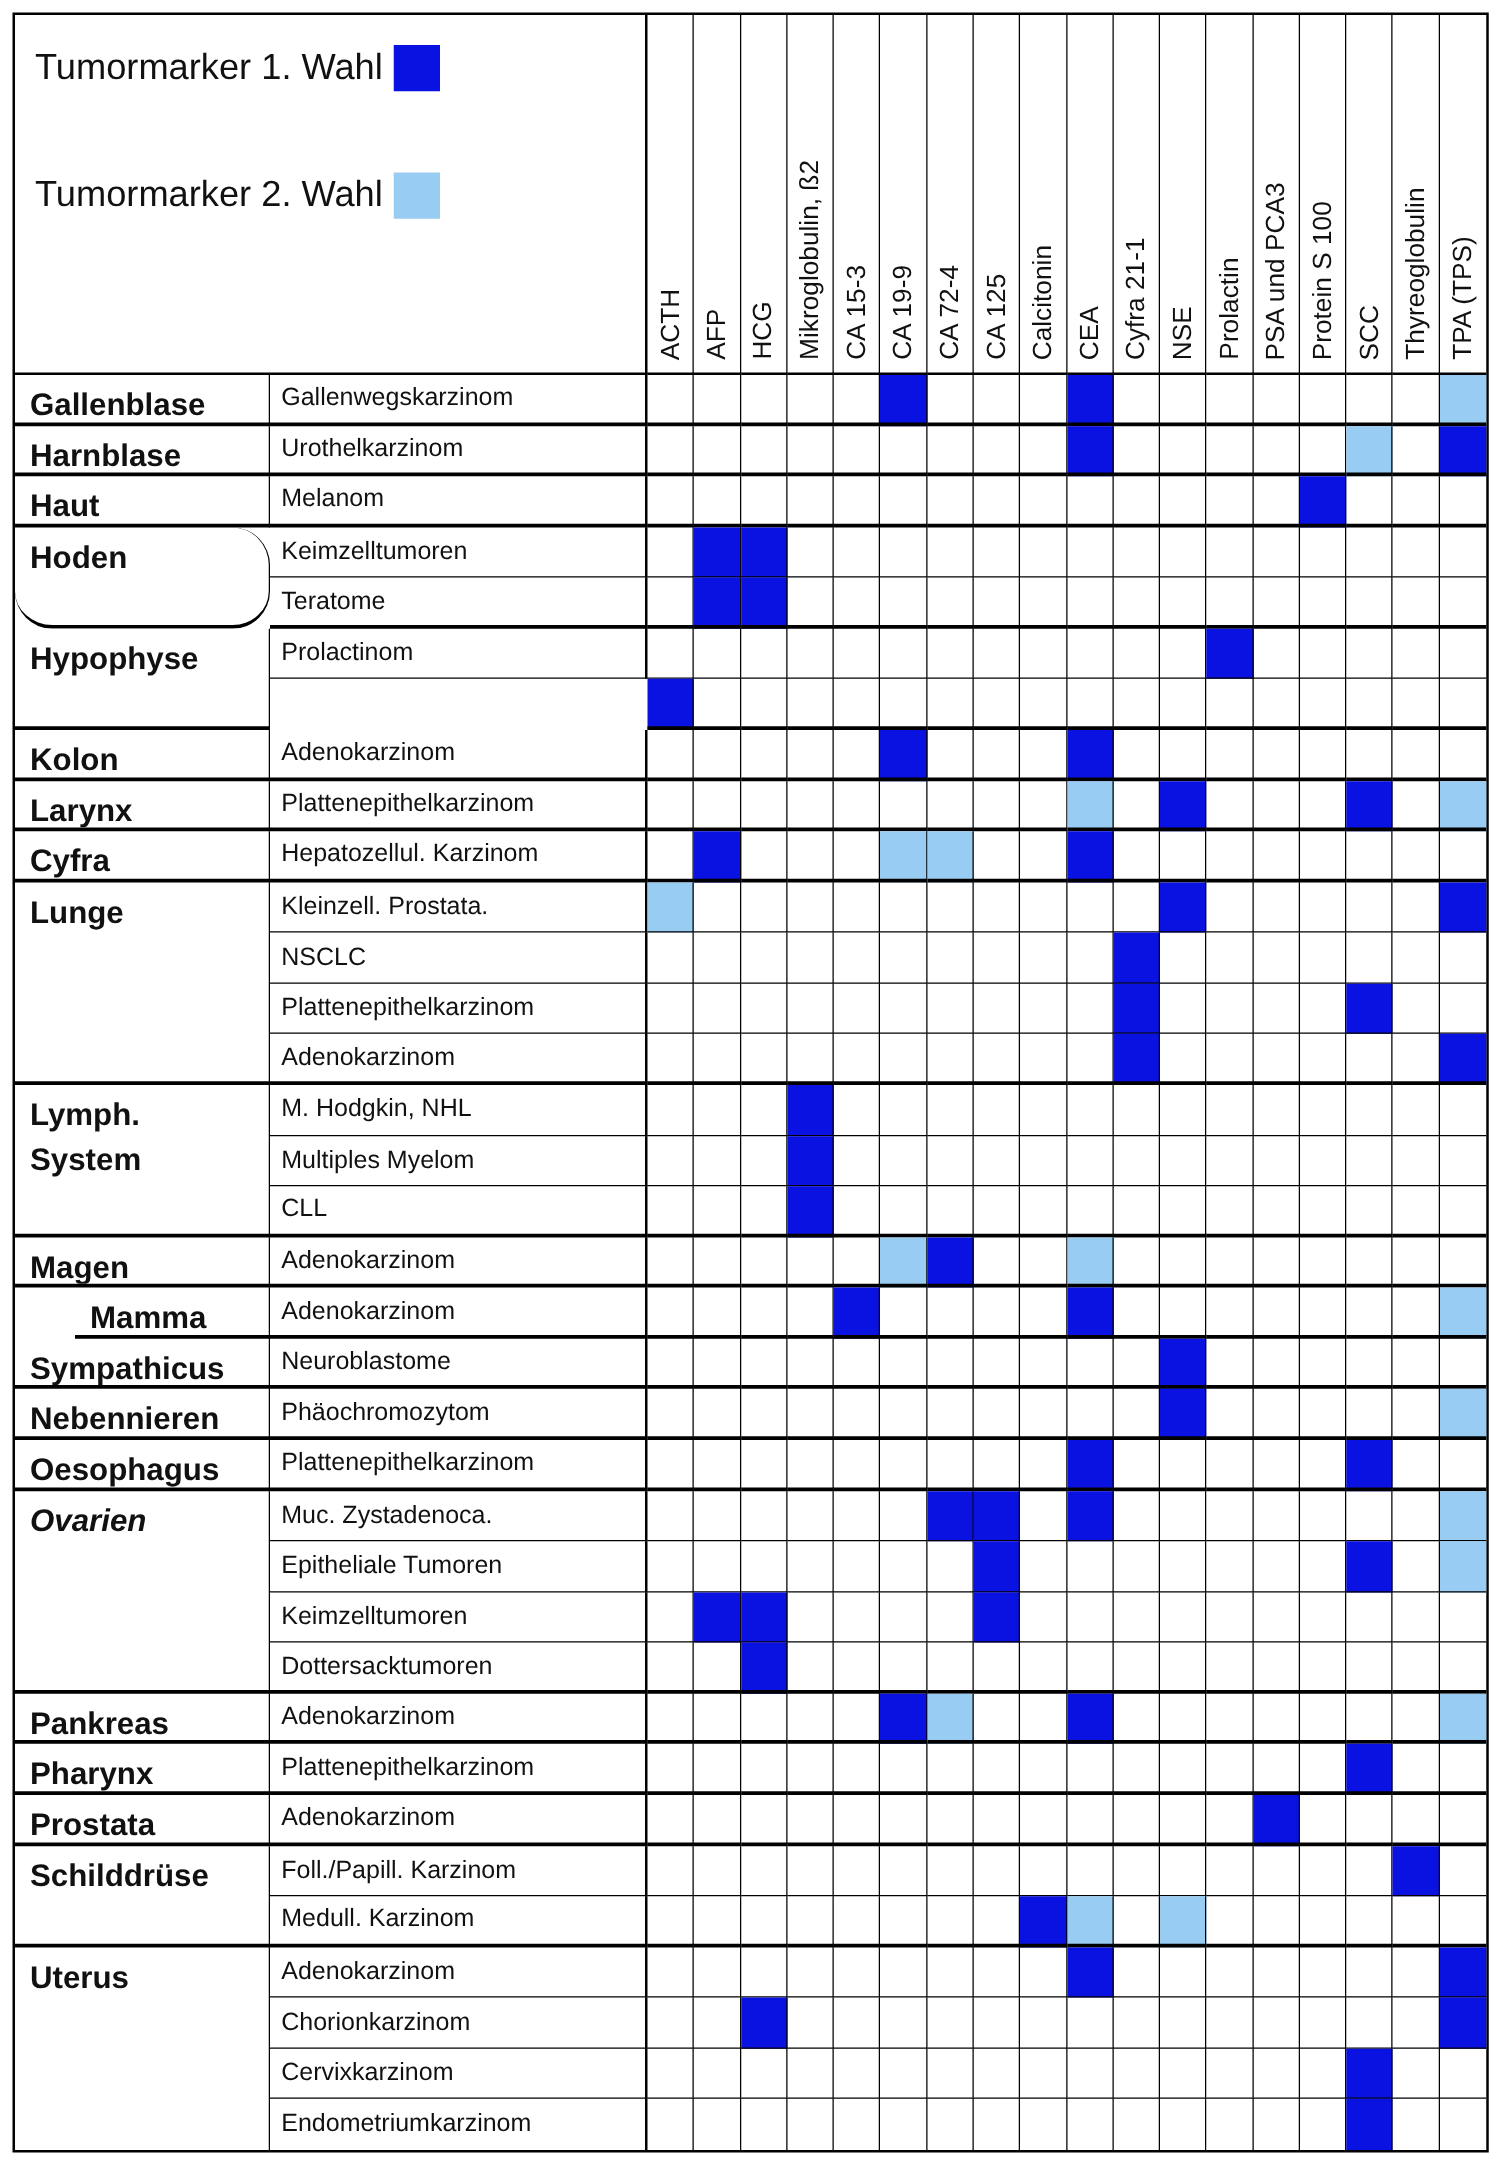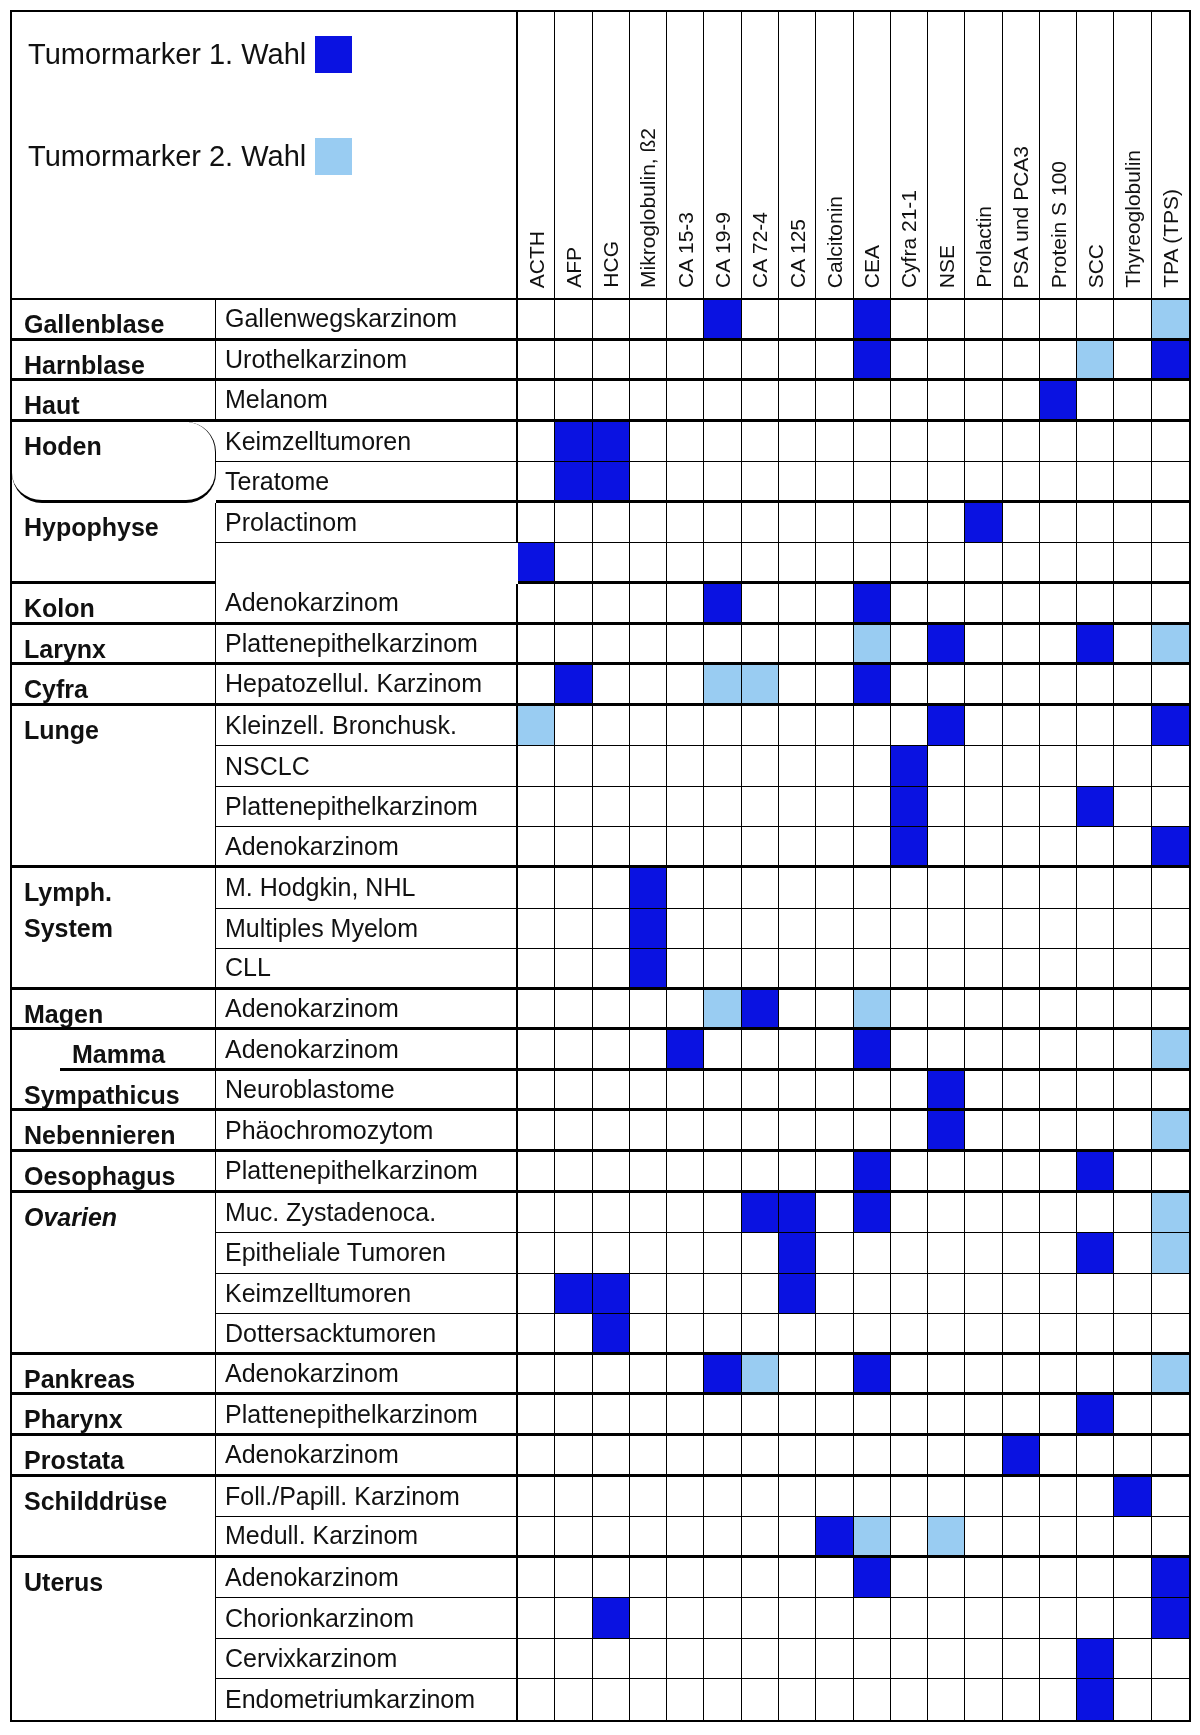--- a/index.html
+++ b/index.html
@@ -14,21 +14,21 @@
   .table > div{box-sizing:border-box;min-width:0;min-height:0;overflow:hidden;}
   
   .legend{grid-column:1/3;grid-row:1;border-right:2px solid #000;border-bottom:2.5px solid #000;position:relative;}
   .legend-line{position:absolute;left:16px;width:324px;display:flex;align-items:center;justify-content:space-between;height:40px;}
   .legend-line span.txt{font-size:29px;letter-spacing:0px;}
   .swatch{width:37px;height:37px;display:inline-block;}
   .hc{border-right:1.5px solid #000;border-bottom:2.5px solid #000;display:flex;align-items:flex-end;justify-content:center;padding-bottom:10px;}
   .vtext{writing-mode:vertical-rl;transform:rotate(180deg);display:inline-block;font-size:21px;white-space:nowrap;line-height:1;}
   
   .oc{border-right:1.5px solid #000;border-bottom:1.5px solid #000;font-weight:bold;font-size:25px;padding:6px 0 0 12px;white-space:pre-line;line-height:1.45;}
-  .dc{border-right:2px solid #000;border-bottom:1.5px solid #000;font-size:25px;display:flex;align-items:center;padding-left:9px;}
+  .dc{border-right:2px solid #000;border-bottom:1.5px solid #000;font-size:20px;display:flex;align-items:center;padding-left:9px;}
   .mc{border-right:1.5px solid #000;border-bottom:1.5px solid #000;}
   .gend{border-bottom-width:3px;}
   .blast{border-bottom:none;}
   .clast{border-right:none;}
 </style>
 </head>
 <body>
 
 <div class="table">
   <div class="legend">
@@ -287,21 +287,21 @@
     <div class="mc gend" style="grid-area: 11 / 12; background: rgb(10, 18, 225);"></div>
     <div class="mc gend" style="grid-area: 11 / 13;"></div>
     <div class="mc gend" style="grid-area: 11 / 14;"></div>
     <div class="mc gend" style="grid-area: 11 / 15;"></div>
     <div class="mc gend" style="grid-area: 11 / 16;"></div>
     <div class="mc gend" style="grid-area: 11 / 17;"></div>
     <div class="mc gend" style="grid-area: 11 / 18;"></div>
     <div class="mc gend" style="grid-area: 11 / 19;"></div>
     <div class="mc gend clast" style="grid-area: 11 / 20;"></div>
     <div class="oc gend" style="grid-area: 12 / 1 / span 4;">Lunge</div>
-    <div class="dc" style="grid-area: 12 / 2;">Kleinzell. Bronchusk.</div>
+    <div class="dc" style="grid-area: 12 / 2;">Kleinzell. Prostata.</div>
     <div class="mc" style="grid-area: 12 / 3; background: rgb(153, 204, 242);"></div>
     <div class="mc" style="grid-area: 12 / 4;"></div>
     <div class="mc" style="grid-area: 12 / 5;"></div>
     <div class="mc" style="grid-area: 12 / 6;"></div>
     <div class="mc" style="grid-area: 12 / 7;"></div>
     <div class="mc" style="grid-area: 12 / 8;"></div>
     <div class="mc" style="grid-area: 12 / 9;"></div>
     <div class="mc" style="grid-area: 12 / 10;"></div>
     <div class="mc" style="grid-area: 12 / 11;"></div>
     <div class="mc" style="grid-area: 12 / 12;"></div>

